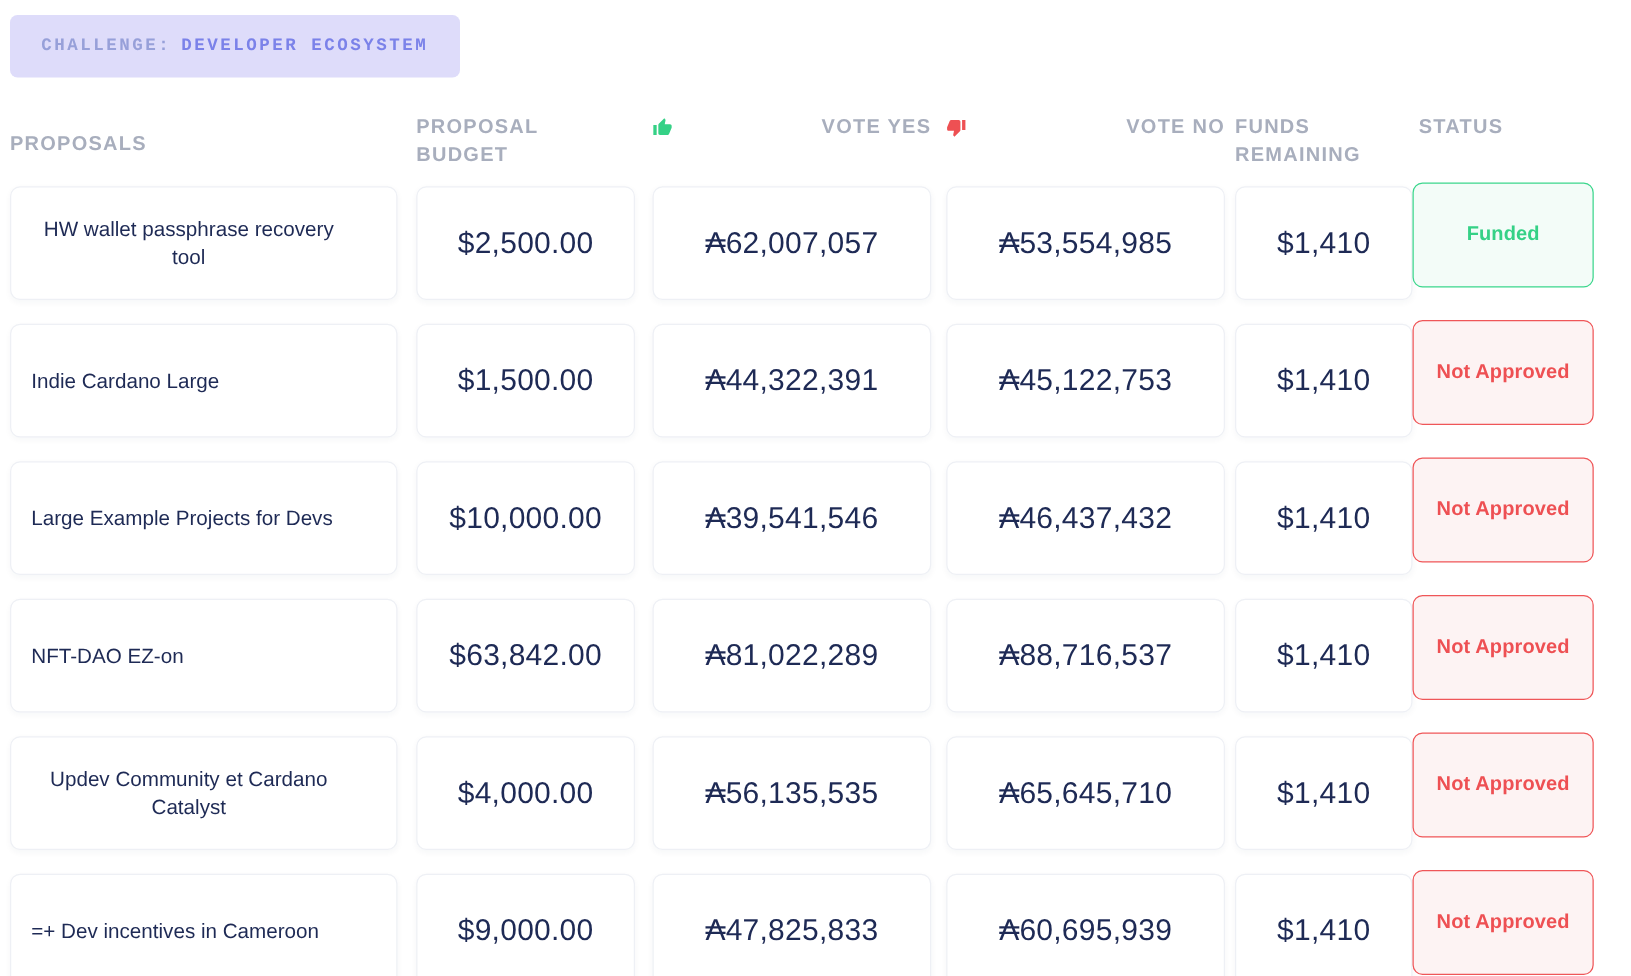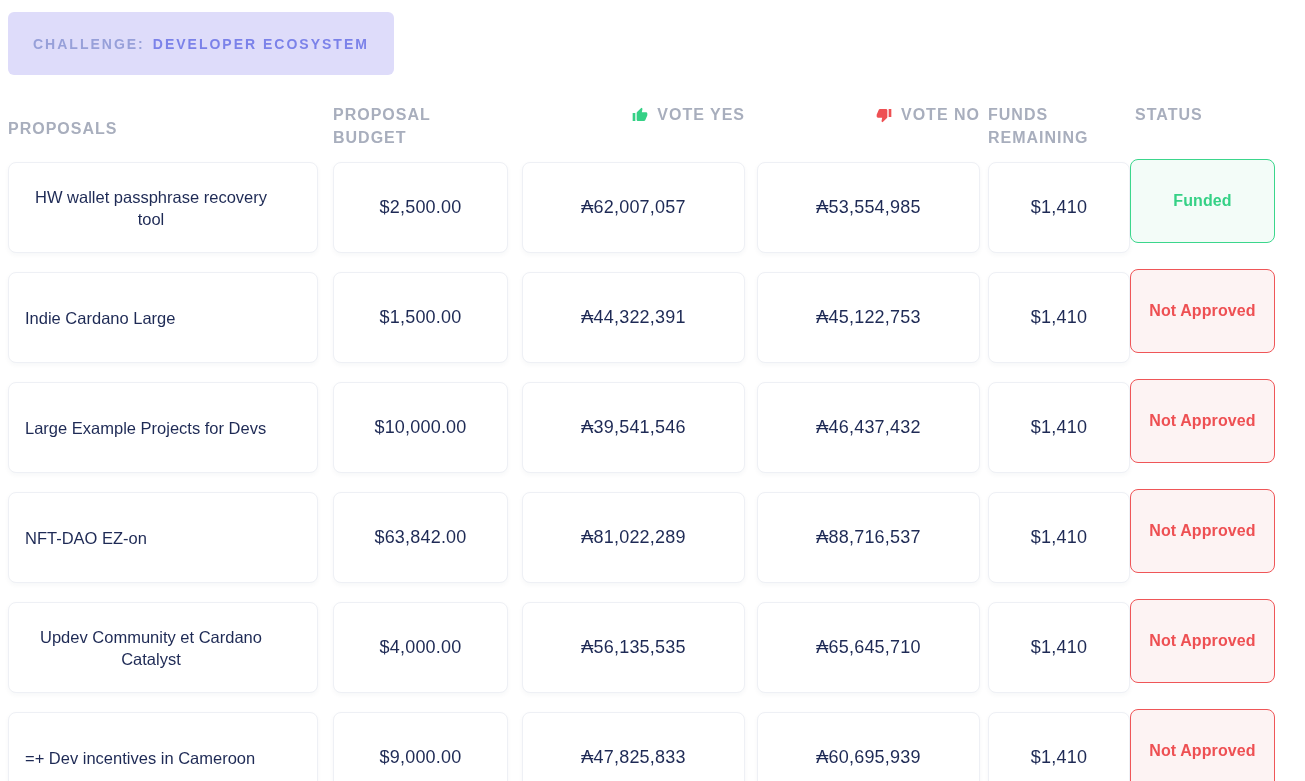--- a/index.html
+++ b/index.html
@@ -14,24 +14,25 @@
   body{
     width:1305px;height:781px;overflow:hidden;position:relative;
     font-family:"Liberation Sans","DejaVu Sans",sans-serif;
     color:var(--navy);
   }
   .page{padding-left:8px;padding-top:12px;}
 
   
   .challenge-badge{
     display:inline-flex;align-items:center;
-    height:63px;padding:0 25px;border-radius:6px;
+    height:50px;padding:0 25px;border-radius:6px;
     background:var(--badge-bg);
     font-size:14px;font-weight:700;letter-spacing:2px;
     cursor:pointer;
+    font-family:Liberation Mono, monospace;
   }
   .challenge-badge .prefix{color:var(--badge-prefix);margin-right:8px;}
   .challenge-badge .name{color:var(--badge-name);}
 
   
   .cols{display:flex;align-items:stretch;}
   .c1{width:310px;}
   .c2{width:175px;margin-left:15px;}
   .c3{width:223px;margin-left:14px;}
   .c4{width:223px;margin-left:12px;}
@@ -39,32 +40,32 @@
   .c6{width:145px;margin-left:5px;}
 
   
   .header-row{margin-top:28px;min-height:40px;align-items:flex-start;}
   .hcell{
     font-size:16px;font-weight:700;letter-spacing:1px;
     color:var(--header-gray);text-transform:uppercase;
     display:flex;align-items:flex-start;line-height:1.45;
   }
   .h-proposals{padding-top:14px;}
-  .h-voteyes,.h-voteno{justify-content:flex-end;align-items:center;}
+  .h-voteyes,.h-voteno{justify-content:space-between;align-items:center;}
   .h-voteyes svg,.h-voteno svg{width:16px;height:16px;margin-right:9px;flex:none;}
   .h-funds span{display:inline-block;max-width:92px;}
 
   
   .rows{margin-top:13px;}
   .row{margin-bottom:19px;}
   .cell{
     height:91px;background:#fff;border:1px solid var(--card-border);
     border-radius:8px;display:flex;align-items:center;justify-content:center;
     box-shadow:0 2px 5px rgba(30,42,85,0.04);
-    font-size:18px;letter-spacing:0.2px;color:var(--navy);
+    font-size:24px;letter-spacing:0.2px;color:var(--navy);
   }
   .proposal-cell{
     justify-content:flex-start;text-align:center;
     padding:0 40px 0 16px;font-size:16.5px;line-height:1.35;letter-spacing:0;
     cursor:pointer;
   }
   .status-cell{
     margin:-3px 0 -5px 0;height:84px;
     font-size:16px;font-weight:700;letter-spacing:0.1px;
     box-shadow:none;

